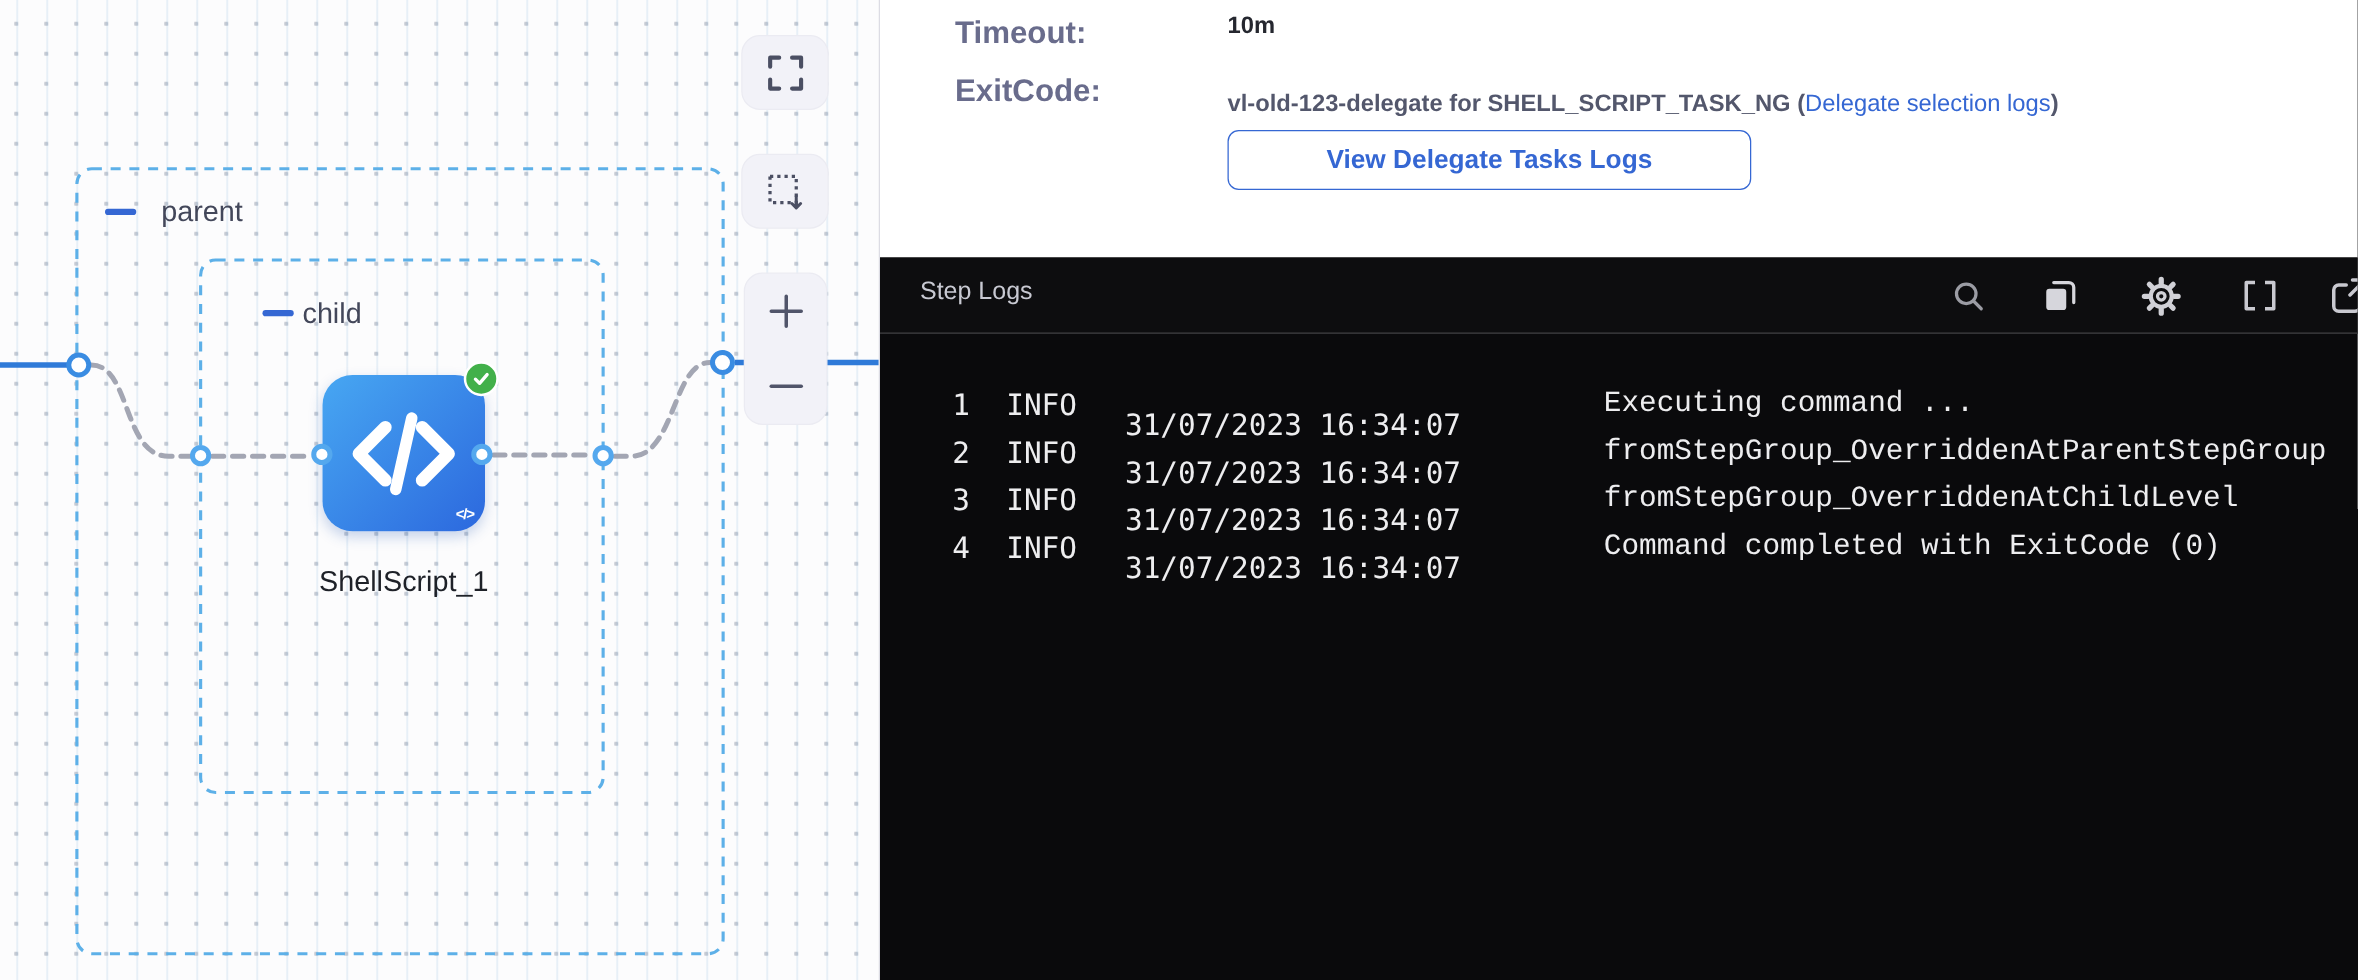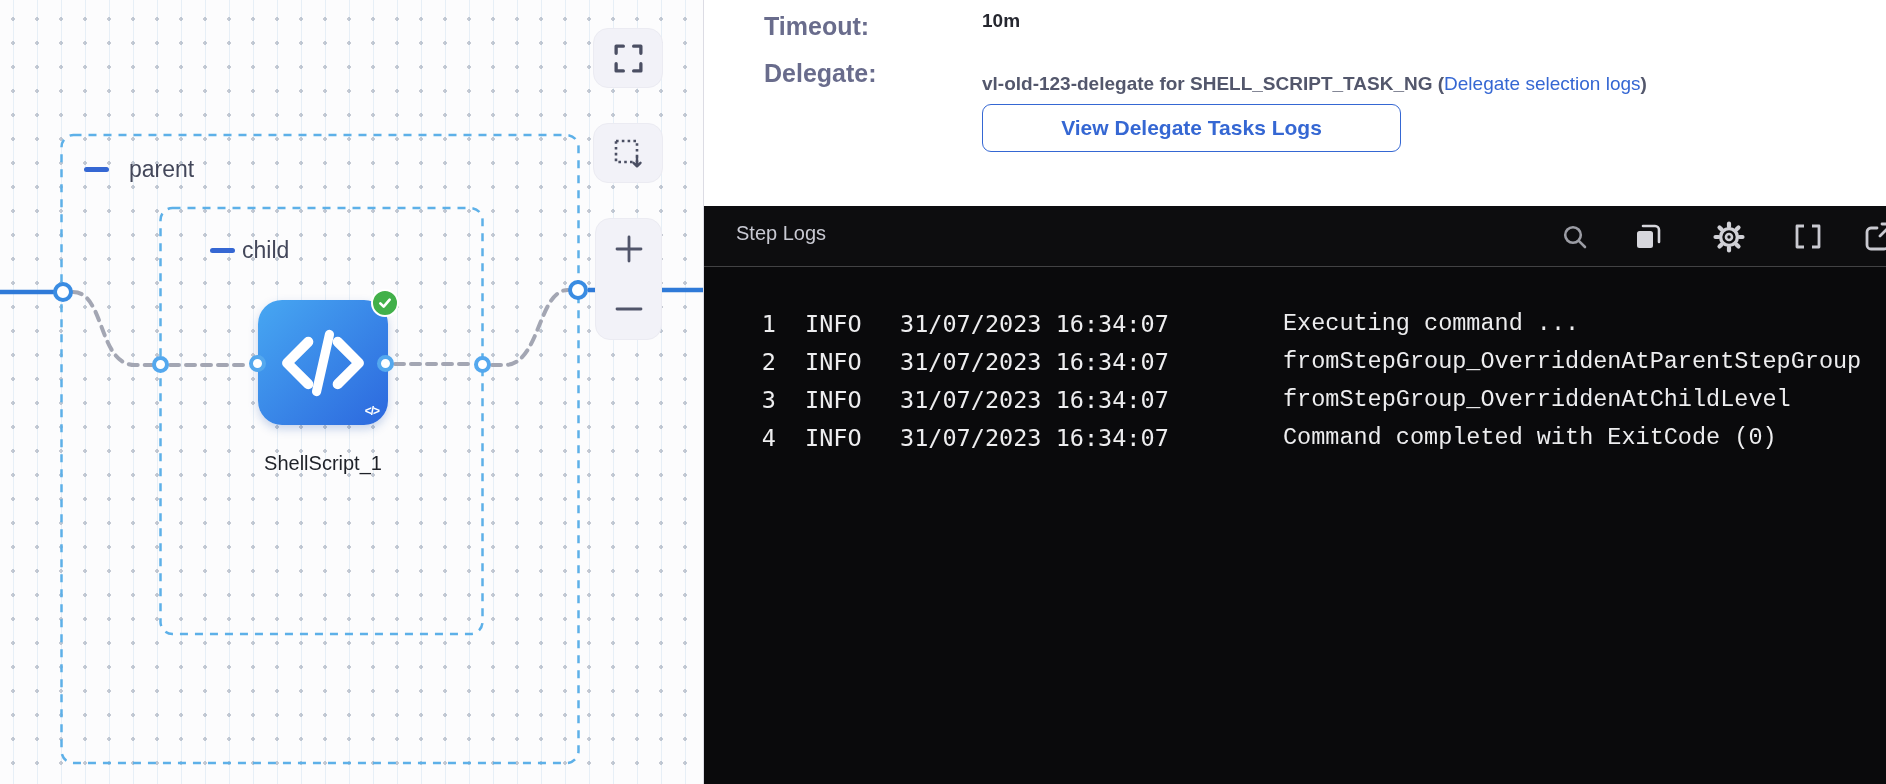--- a/index.html
+++ b/index.html
@@ -43,21 +43,21 @@
     position:absolute;right:9px;bottom:7px;color:#fff;font-size:12px;font-weight:700;
     letter-spacing:-1px;
   }
   .status-badge{
     position:absolute;left:371px;top:289px;width:28px;height:28px;border-radius:50%;
     background:var(--success-green);border:2px solid #ffffff;z-index:5;
     display:flex;align-items:center;justify-content:center;
   }
   .node-title{
     position:absolute;left:323px;top:452px;transform:translateX(-50%);
-    font-size:20px;font-weight:500;color:#1e2128;white-space:nowrap;z-index:2;
+    font-size:23px;font-weight:500;color:#1e2128;white-space:nowrap;z-index:2;
   }
   .port{position:absolute;background:#fff;border-radius:50%;z-index:5;}
   .port.big{width:20px;height:20px;border:4.5px solid #3a8ce2;}
   .port.small{width:17px;height:17px;border:4px solid #54a8ee;}
   .tool-btn{
     position:absolute;left:593px;width:70px;height:60px;border-radius:15px;
     background:#f2f2f8;border:1px solid #ebebf2;z-index:6;
     display:flex;align-items:center;justify-content:center;cursor:pointer;
   }
   .zoom-panel{
@@ -91,21 +91,21 @@
   .console-title{position:absolute;left:32px;top:16px;font-size:20px;font-weight:500;color:#c8c9d2;}
   .console-icon{position:absolute;top:0;height:61px;display:flex;align-items:center;cursor:pointer;}
   .log-lines{position:absolute;left:0;top:63px;width:100%;padding-top:36px;}
   .log-row{
     position:relative;height:38px;font-family:"DejaVu Sans Mono",monospace;
     font-size:23.5px;color:#ededef;white-space:nowrap;
   }
   .log-row span{position:absolute;top:4px;line-height:30px;}
   .log-num{left:44px;width:28px;text-align:right;}
   .log-level{left:101px;}
-  .log-time{left:196px;}
+  .log-time{left:196px;margin-top:16px;}
   .log-msg{left:579px;font-family:Liberation Mono, monospace;}
 </style>
 </head>
 <body>
 
 <div class="canvas">
 
   <svg class="wires" width="703" height="784" viewBox="0 0 703 784">
 
     <rect x="61.5" y="135" width="517" height="628" rx="12" fill="none" stroke="var(--dash-blue)" stroke-width="2.5" stroke-dasharray="8 7"></rect>
@@ -176,21 +176,21 @@
       </svg>
     </div>
   </div>
 </div>
 
 <div class="right-panel">
 
   <span class="info-label" style="top:12px;">Timeout:</span>
   <span class="info-value" style="top:10px;">10m</span>
 
-  <span class="info-label" style="top:59px;">Delegate:</span>
+  <span class="info-label" style="top:59px;">ExitCode:</span>
   <span class="info-value slate" style="top:73px;"><span>vl-old-123-delegate for SHELL_SCRIPT_TASK_NG (</span><span class="info-link">Delegate selection logs</span><span>)</span></span>
 
   <button class="view-logs-btn">View Delegate Tasks Logs</button>
 
   <div class="console">
     <div class="console-header">
       <span class="console-title">Step Logs</span>
 
       <span class="console-icon" style="left:856px;">
         <svg width="30" height="30" viewBox="0 0 30 30">

